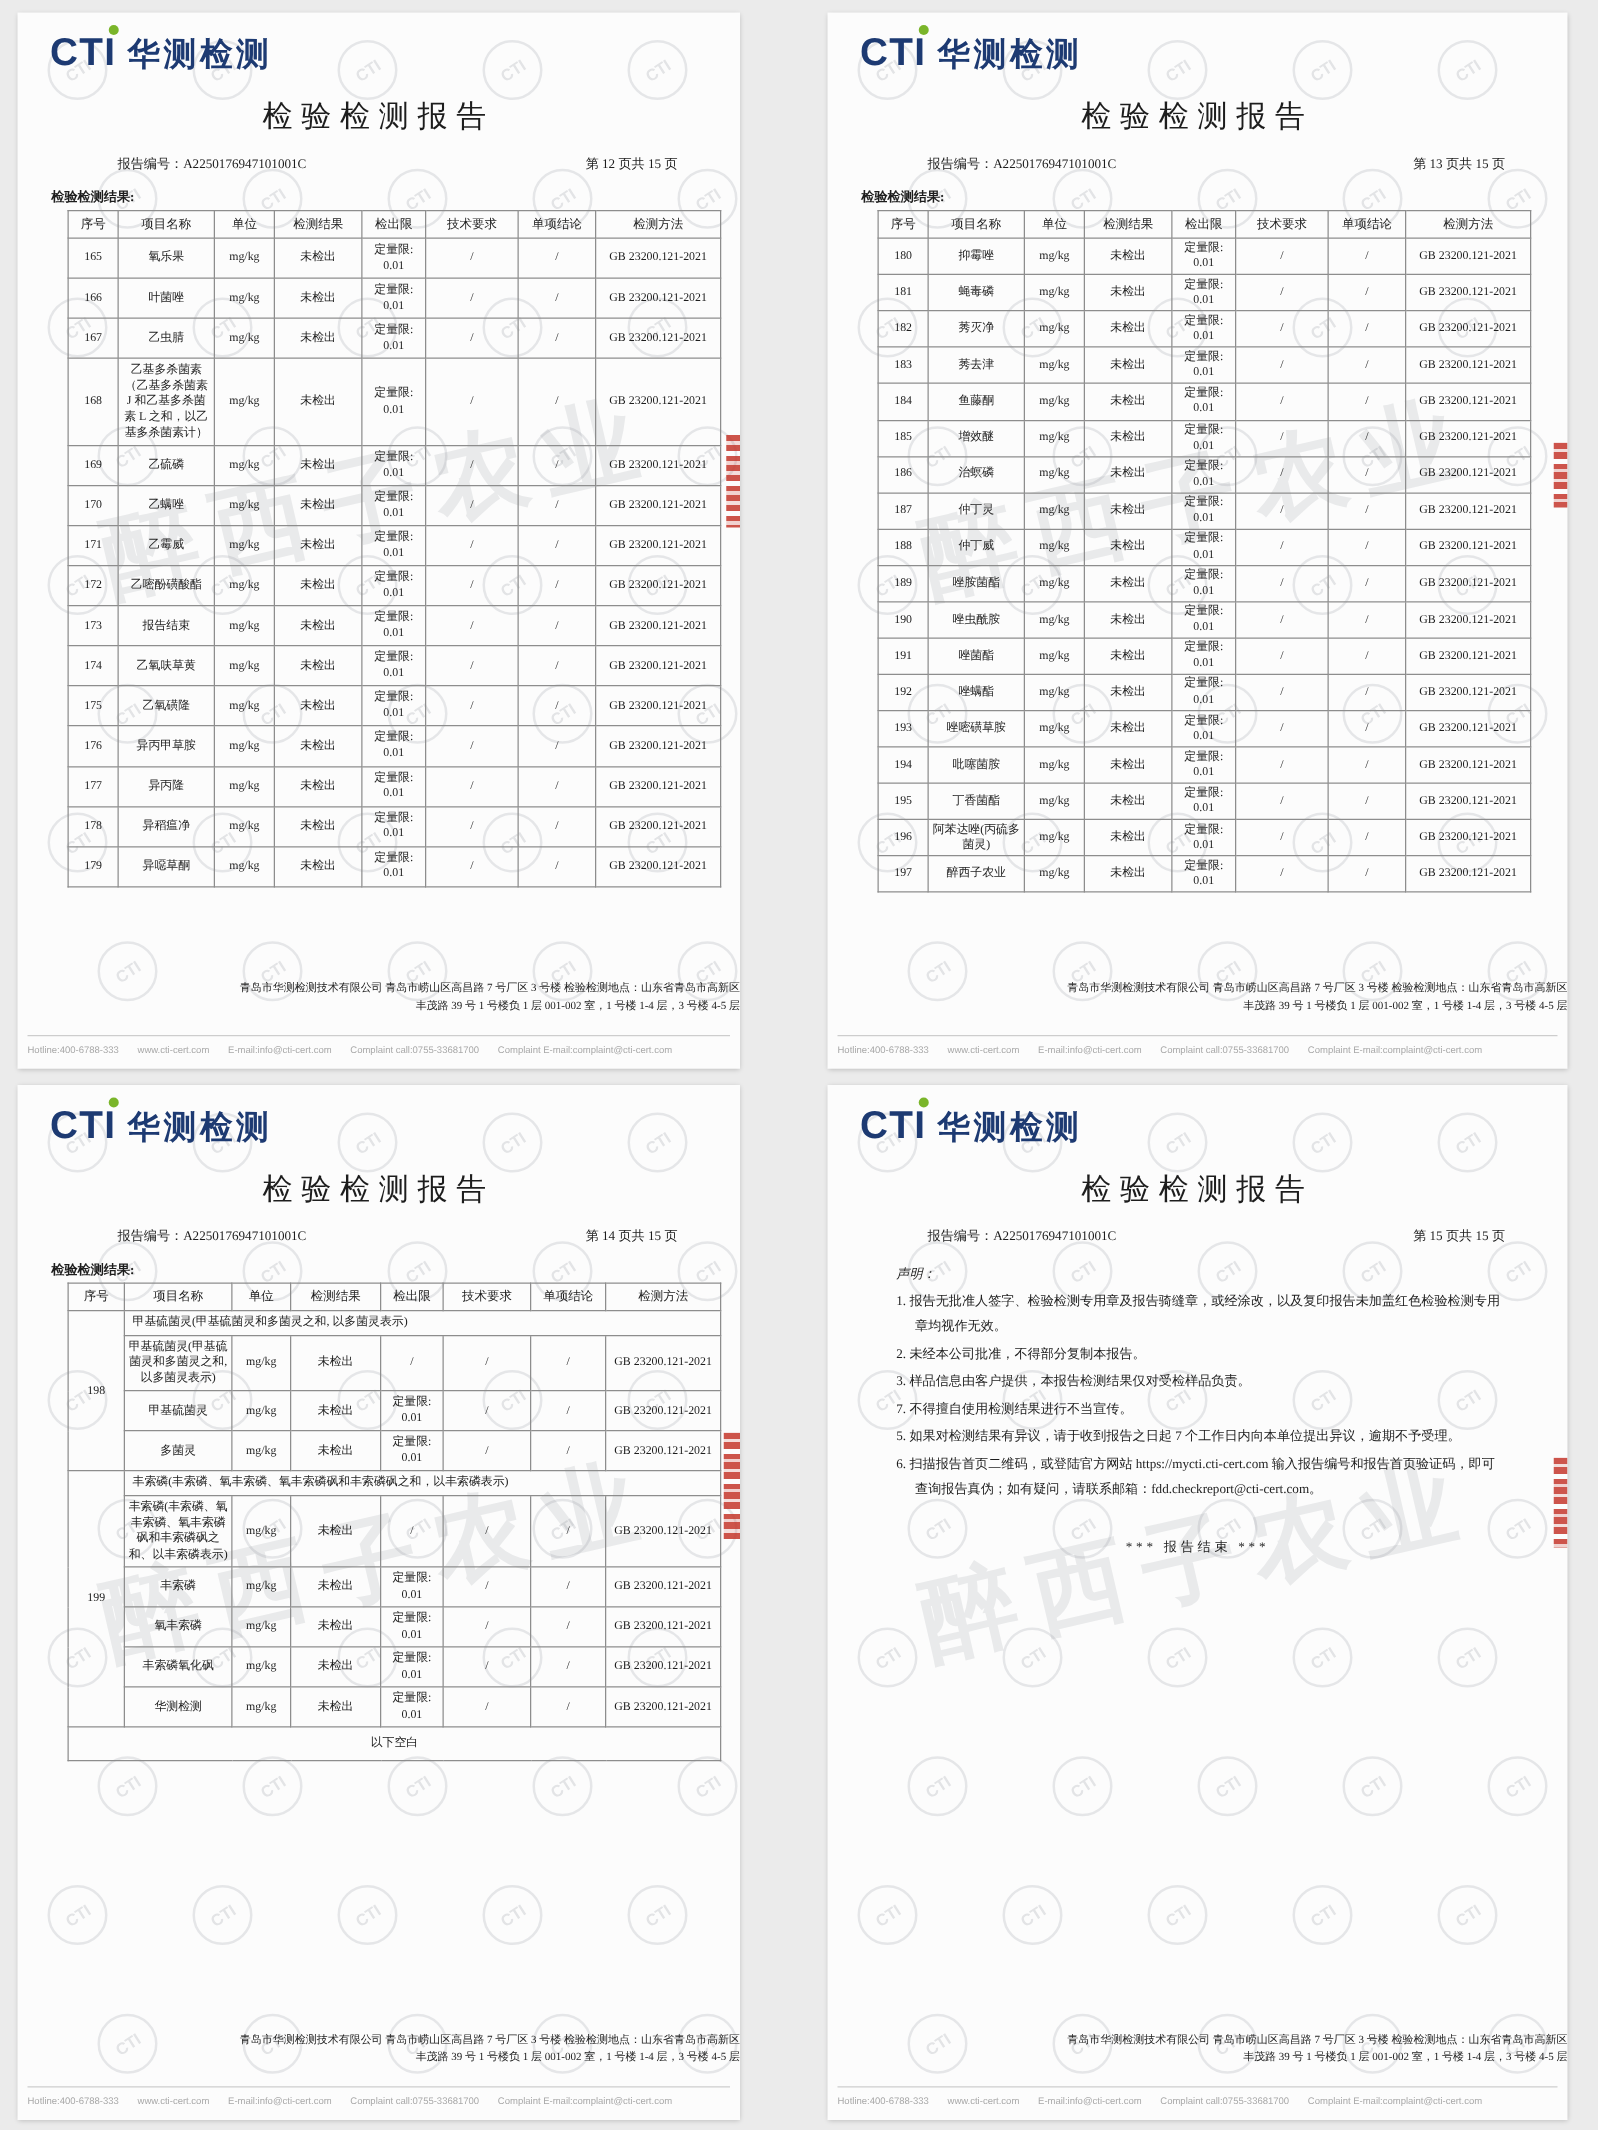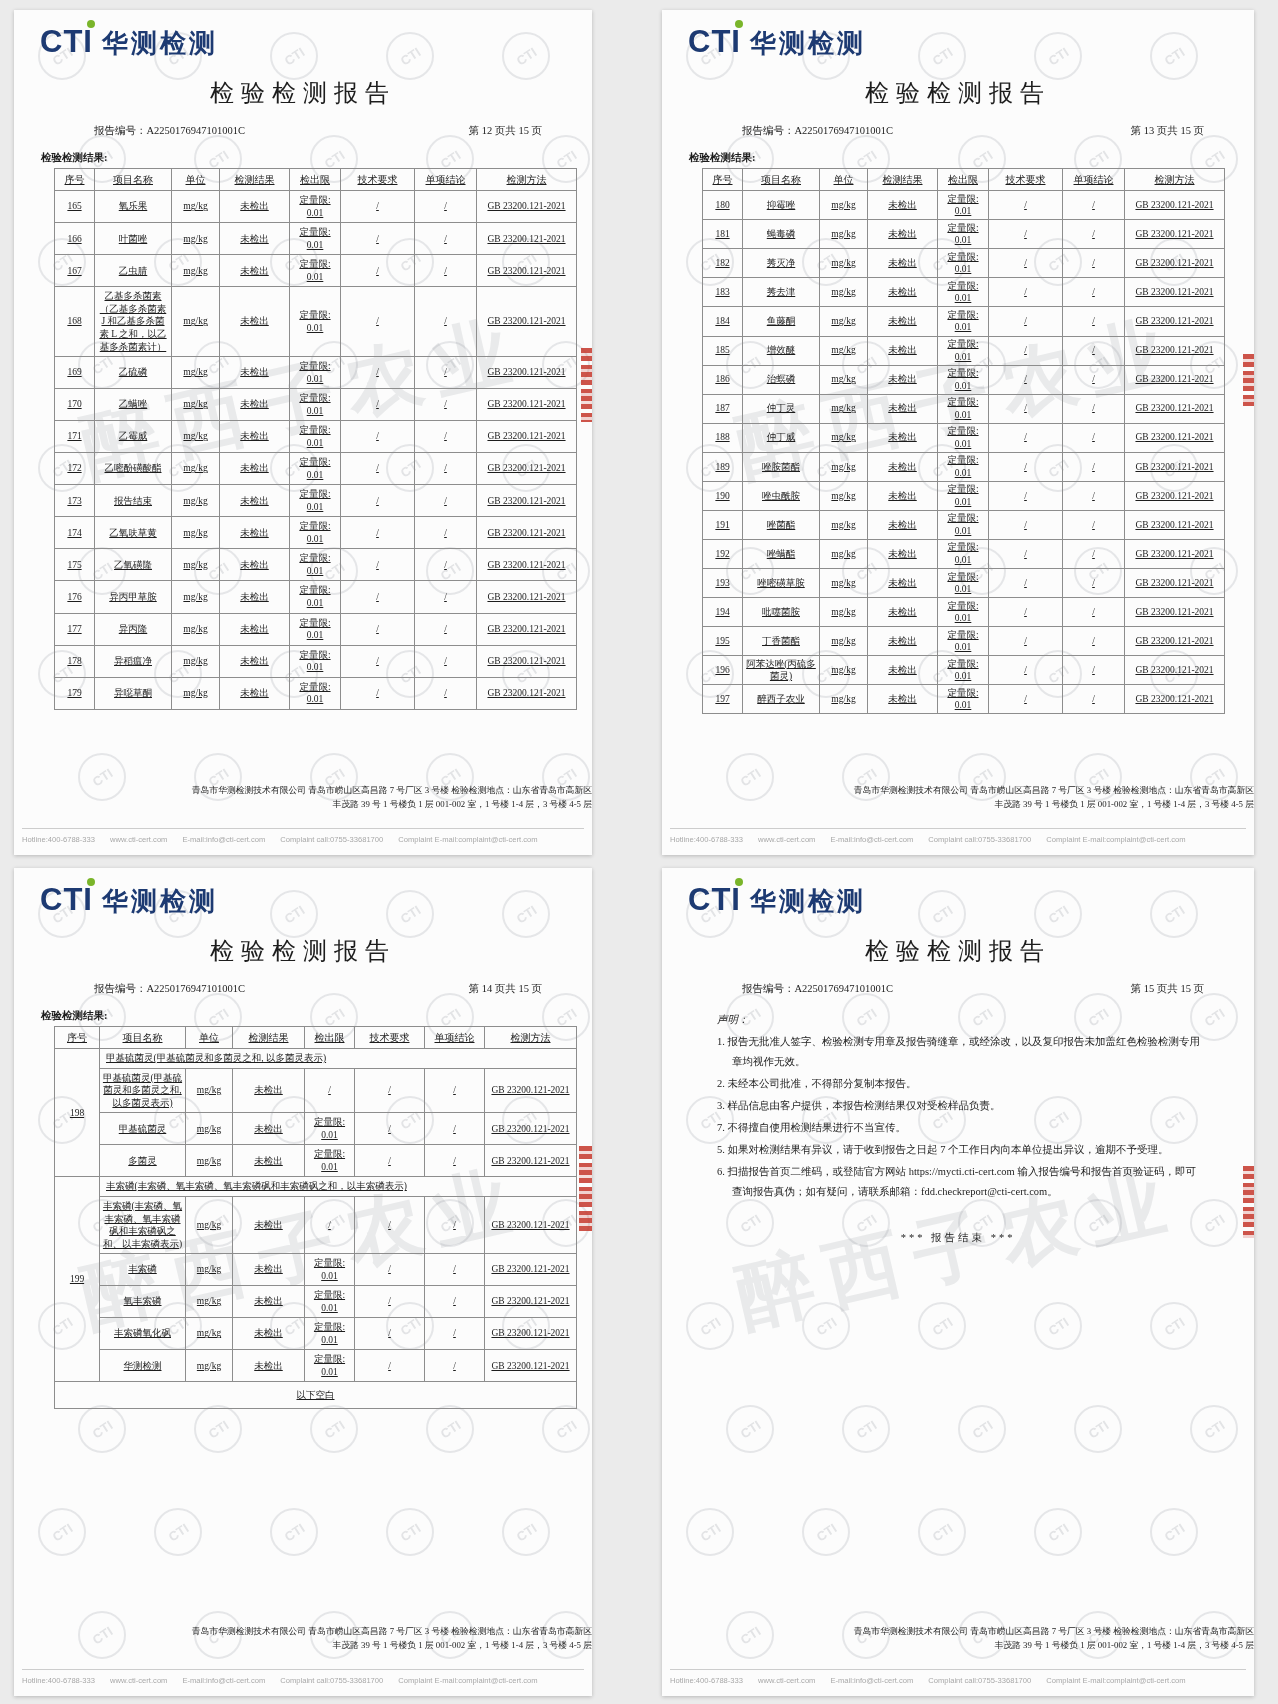--- a/index.html
+++ b/index.html
@@ -49,21 +49,21 @@
   .logo-zh{
     font-family:"Liberation Sans",sans-serif;font-weight:700;font-size:26px;
     color:var(--navy);letter-spacing:3px;
   }
   .title{margin:16px 0 0;text-align:center;font-size:24px;font-weight:400;letter-spacing:7px;}
   .info{display:flex;justify-content:space-between;margin-top:15px;padding:0 50px 0 80px;font-size:10.5px;}
   .res-label{margin:13px 0 3px 27px;font-weight:700;font-size:10.5px;}
   
   table.rt{
     position:relative;z-index:2;border-collapse:collapse;margin-left:40px;
-    table-layout:fixed;background:transparent;text-decoration:underline;
+    table-layout:fixed;background:transparent;
   }
   .rt th,.rt td{
     border:1px solid #8d8d8d;text-align:center;vertical-align:middle;
     font-size:9.5px;line-height:1.32;padding:3px 2px;word-break:break-all;
   }
   .rt th{padding:4px 1px;font-weight:400;font-size:10px;}
   .rt.dense td{padding:1.5px 1px;}
   .rt td.ghead{text-align:left;padding-left:6px;}
   .rt td.blank{height:20px;}
   

